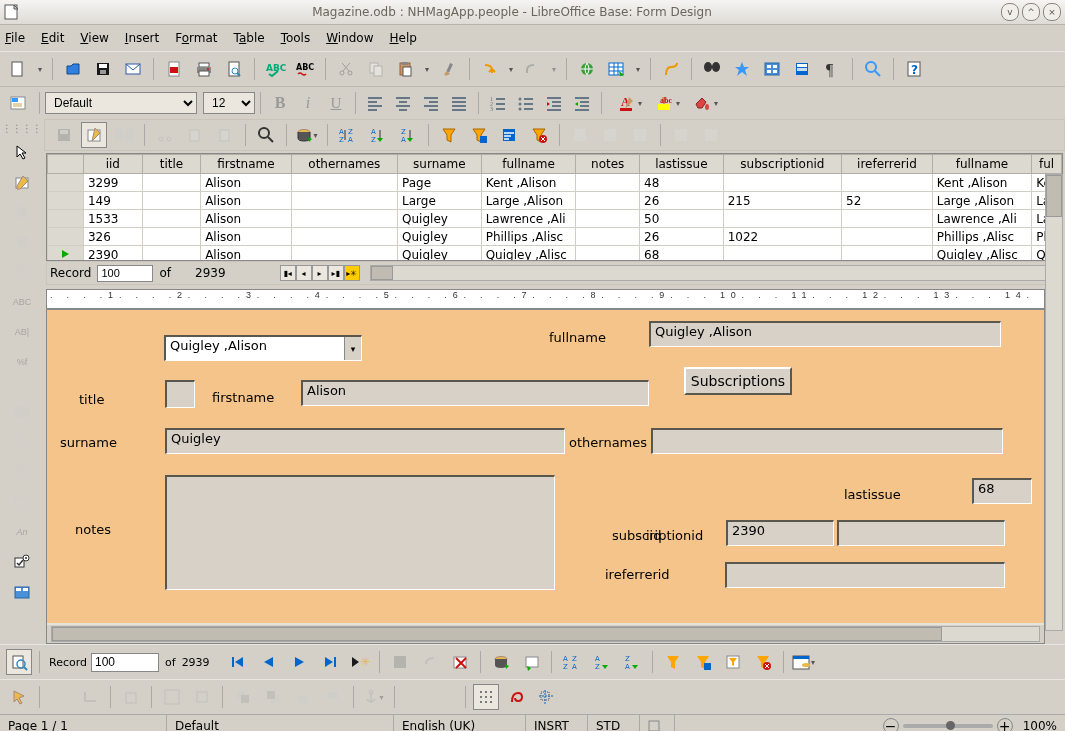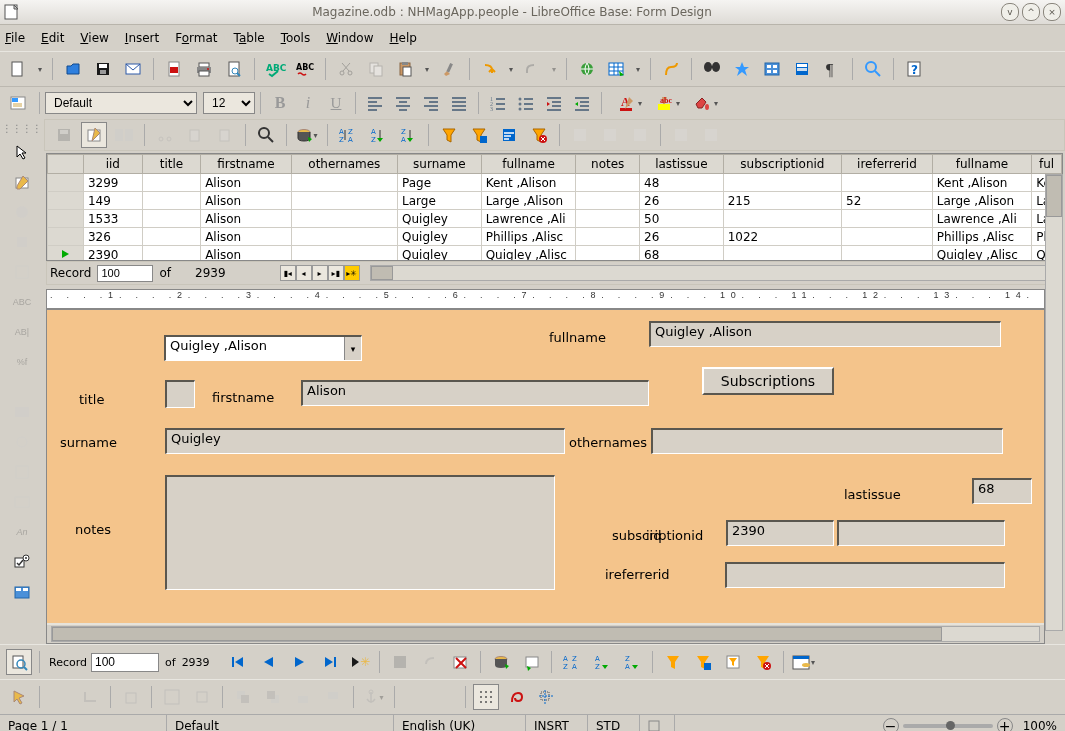--- a/index.html
+++ b/index.html
@@ -744,21 +744,21 @@
 
         <span class="lbl" style="left:502px;top:20px">fullname</span>
         <div class="fld" style="left:602px;top:11px;width:352px;height:26px">Quigley ,Alison</div>
 
         <span class="lbl" style="left:32px;top:82px">title</span>
         <div class="fld" style="left:118px;top:70px;width:30px;height:28px"></div>
 
         <span class="lbl" style="left:165px;top:80px">firstname</span>
         <div class="fld" style="left:254px;top:70px;width:348px;height:26px">Alison</div>
 
-        <div class="btn3d" style="left:655px;top:57px;width:132px;height:28px">Subscriptions</div>
+        <div class="btn3d" style="left:637px;top:57px;width:108px;height:28px">Subscriptions</div>
 
         <span class="lbl" style="left:13px;top:125px">surname</span>
         <div class="fld" style="left:118px;top:118px;width:400px;height:26px">Quigley</div>
 
         <span class="lbl" style="left:522px;top:125px">othernames</span>
         <div class="fld" style="left:604px;top:118px;width:352px;height:26px"></div>
 
         <span class="lbl" style="left:28px;top:212px">notes</span>
         <div class="fld" style="left:118px;top:165px;width:390px;height:115px"></div>
 

